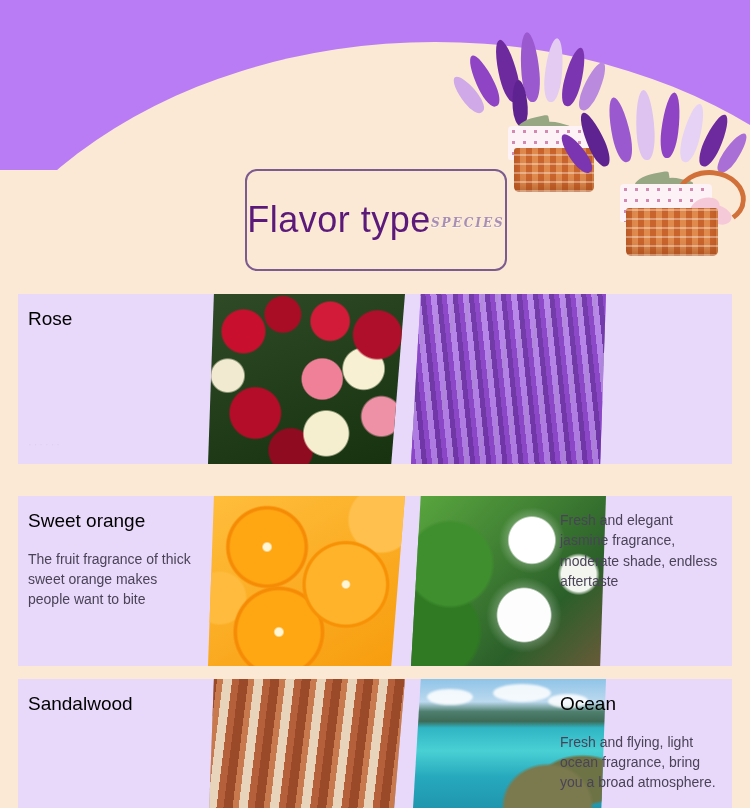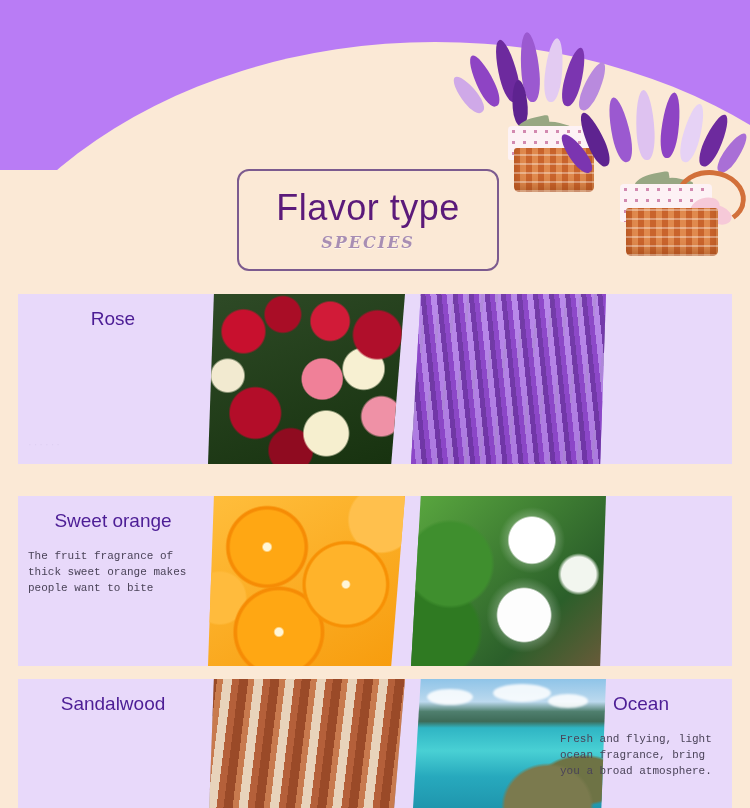--- a/index.html
+++ b/index.html
@@ -93,42 +93,42 @@
   }
   .leaf {
     position: absolute;
     background: #97a783;
     border-radius: 60% 10% 60% 10%;
   }
 
   
   .title-card {
     position: absolute;
-    left: 237px;
+    left: 245px;
     top: 169px;
     width: 262px;
     height: 102px;
     background: #fbe9d6;
     border: 2px solid #7c5b8f;
     border-radius: 12px;
     display: flex;
-    flex-direction: column;
+    flex-direction: row;
     align-items: center;
     justify-content: center;
   }
   .title-main {
     font-size: 36px;
     color: #5b1a7a;
     letter-spacing: .5px;
     line-height: 1.1;
   }
   .title-sub {
     margin-top: 6px;
     font-family: "DejaVu Serif", serif;
-    font-size: 16px;
+    font-size: 12px;
     font-weight: bold;
     font-style: italic;
     letter-spacing: 2px;
     color: #9a7fae;
     opacity: .85;
     text-shadow: 0 1px 0 rgba(255,255,255,.6);
   }
 
   
   .row {
@@ -147,34 +147,34 @@
   .txt-pane {
     width: 190px;
     flex: 0 0 190px;
     padding: 14px 10px 0 10px;
     position: relative;
     z-index: 2;
   }
   .txt-pane.right { width: 186px; flex: 0 0 186px; padding-left: 14px; }
 
   .pane-title {
-    text-align: center;
-    color: #4c1d95;
+    text-align: left;
+    color: #000000;
     font-size: 19px;
     line-height: 1.2;
     margin-bottom: 16px;
   }
   .pane-title.small { font-size: 13px; margin-bottom: 22px; }
   .pane-body {
     color: #4a4358;
     font-size: 11.5px;
     line-height: 1.45;
   }
   .pane-body.big { font-size: 14px; line-height: 1.45; }
-  .pane-body.mid { font-size: 11px; line-height: 1.45; font-family: Liberation Mono, monospace; }
+  .pane-body.mid { font-size: 14px; line-height: 1.45; }
 
   .watermark {
     position: absolute;
     left: 10px;
     bottom: 14px;
     font-size: 11px;
     letter-spacing: 2px;
     color: #ded0f2;
     user-select: none;
   }
@@ -340,20 +340,21 @@
     <div class="pane-title">Sweet orange</div>
     <div class="pane-body mid">The fruit fragrance of thick sweet orange makes people want to bite</div>
   </div>
 
   <div class="photos">
     <div class="photo photo-left img-orange"></div>
     <div class="photo photo-right img-jasmine"></div>
   </div>
 
   <div class="txt-pane right">
+    <div class="pane-body big">Fresh and elegant jasmine fragrance, moderate shade, endless aftertaste</div>
   </div>
 </div>
 
 <div class="row row-3">
   <div class="txt-pane">
     <div class="pane-title">Sandalwood</div>
   </div>
 
   <div class="photos">
     <div class="photo photo-left img-sandalwood"></div>

